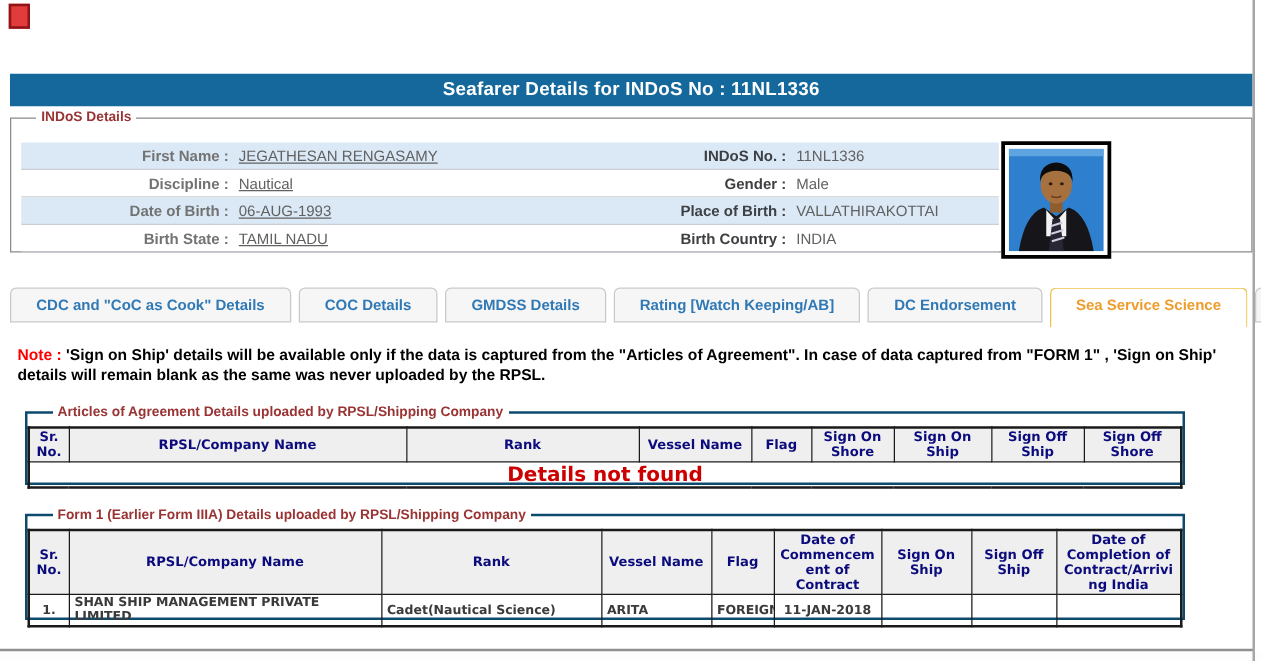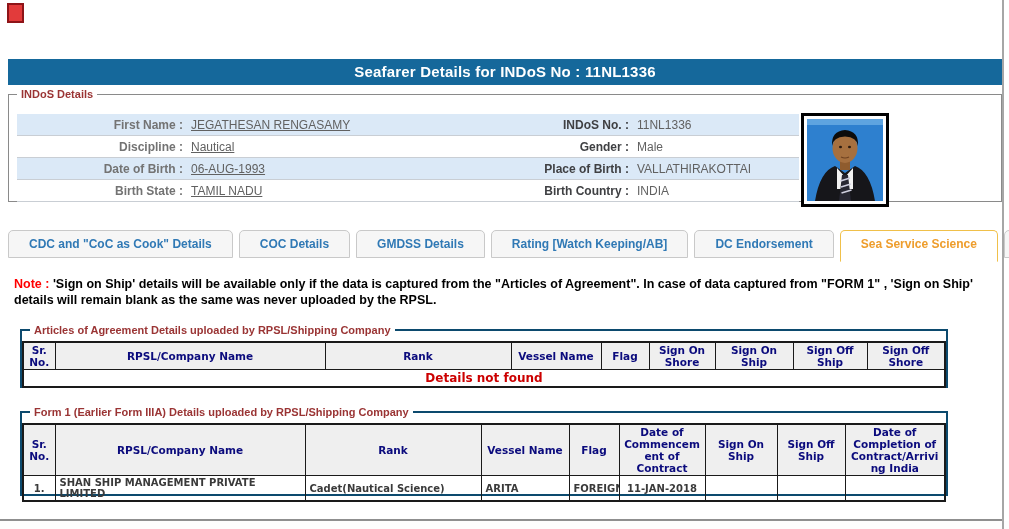--- a/index.html
+++ b/index.html
@@ -18,21 +18,21 @@
             background:#e23b3b; border:2px solid #8e1418; }
 
   .titlebar {
     position:absolute; left:8px; top:59px; width:994px; height:26px;
     background:#15689b; color:#fff; font-weight:bold; font-size:15px;
     text-align:center; line-height:26px; letter-spacing:.2px;
   }
 
   
   fieldset { border:1px solid #8a8a8a; background:#fff; }
-  legend { color:#9a3434; font-weight:bold; font-size:11px; margin-left:8px; padding:0 4px; }
+  legend { color:#9a3434; font-weight:bold; font-size:11px; margin-left:20px; padding:0 4px; }
 
   .fs-indos { position:absolute; left:8px; top:88px; width:994px; height:114px; }
   .indos-rows { position:absolute; left:8px; top:14px; width:782px; }
   .ir-row { display:flex; align-items:center; height:22px; border-bottom:1px solid #c9ced4; font-size:12px; }
   .ir-row.alt { background:#dbe9f7; }
   .ir-label { width:172px; text-align:right; font-weight:bold; color:#737373; padding-right:6px; white-space:nowrap; }
   .ir-value { width:296px; color:#616161; padding-left:2px; white-space:nowrap;text-decoration:underline; }
   .ir-label2 { width:150px; text-align:right; font-weight:bold; color:#3f4043; padding-right:6px; white-space:nowrap; }
   .ir-value2 { flex:1; color:#616161; padding-left:2px; white-space:nowrap; }
 
@@ -65,21 +65,21 @@
   table.grid { border-collapse:collapse; margin:5px auto 0 auto; width:922px;
                font-family:"DejaVu Sans", sans-serif; table-layout:fixed; }
   table.grid th, table.grid td { border:1px solid #1a1a1a; overflow:hidden; }
   table.grid { border:2px solid #1a1a1a; }
   table.grid th {
     background:#efefef; color:#0b0b7d; font-weight:bold; font-size:10.5px;
     text-align:center; padding:1px 2px; line-height:12px; overflow-wrap:anywhere;
   }
   table.grid td { font-size:10px; font-weight:bold; color:#3a3a3a; padding:1px 4px; }
   .t1 th { height:26px; }
-  .t1 td.empty-msg { height:17px; color:#cc0000; font-size:12px; text-align:center; padding:0; }
+  .t1 td.empty-msg { height:17px; color:#cc0000; font-size:16px; text-align:center; padding:0; }
   .t2 th { height:46px; }
   .t2 td { height:19px; }
   .ta-c { text-align:center; } .ta-l { text-align:left; }
 </style>
 </head>
 <body>
 
 <div class="page">
 
   <div class="redbox"></div>

